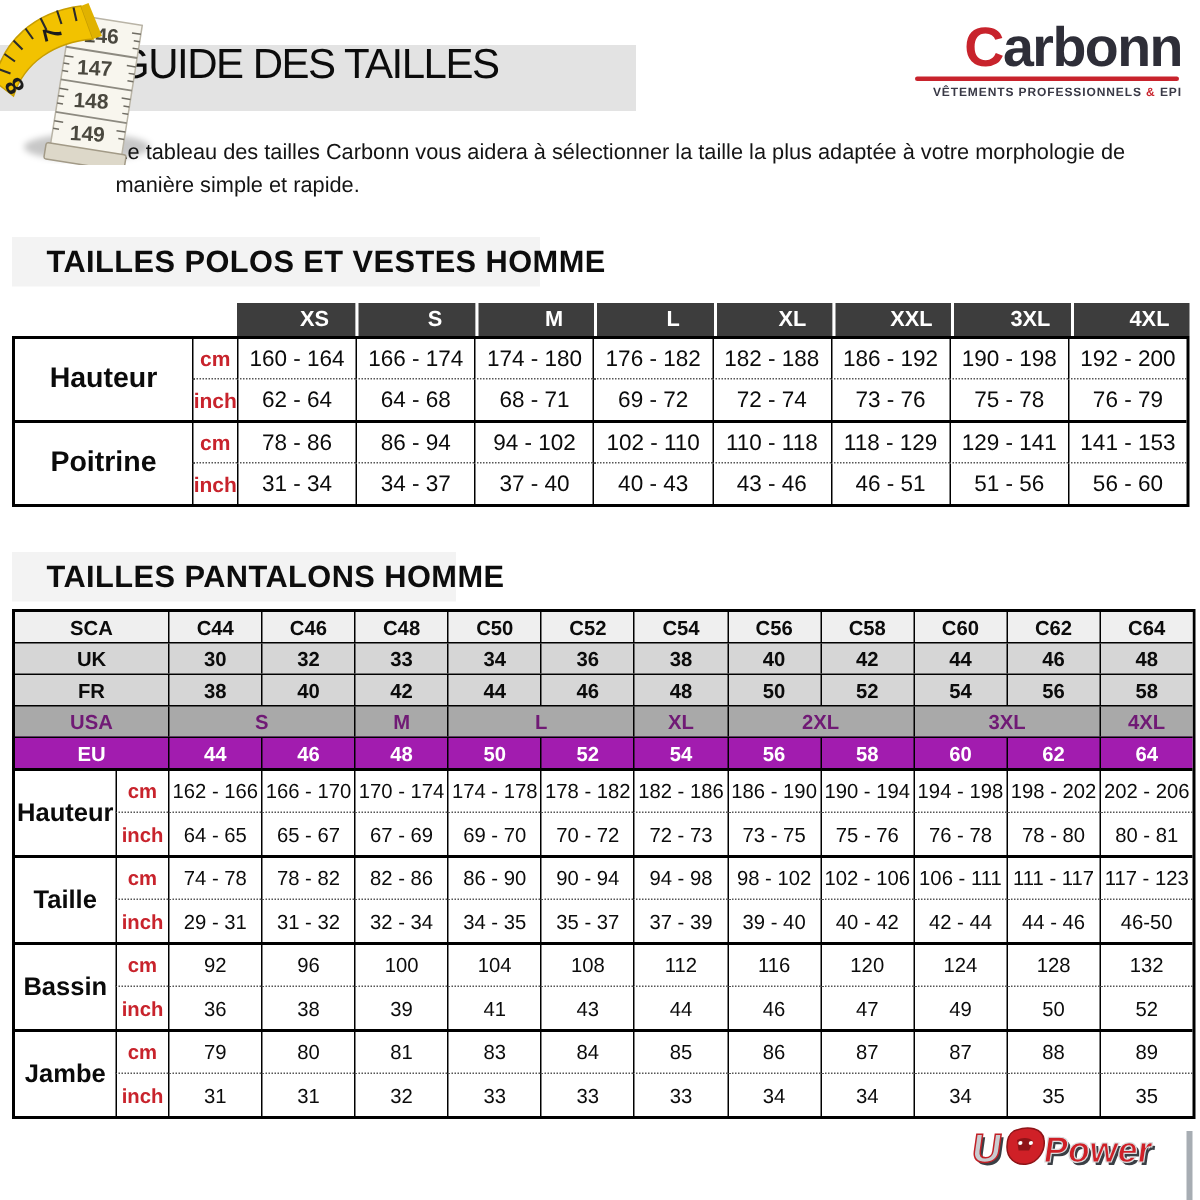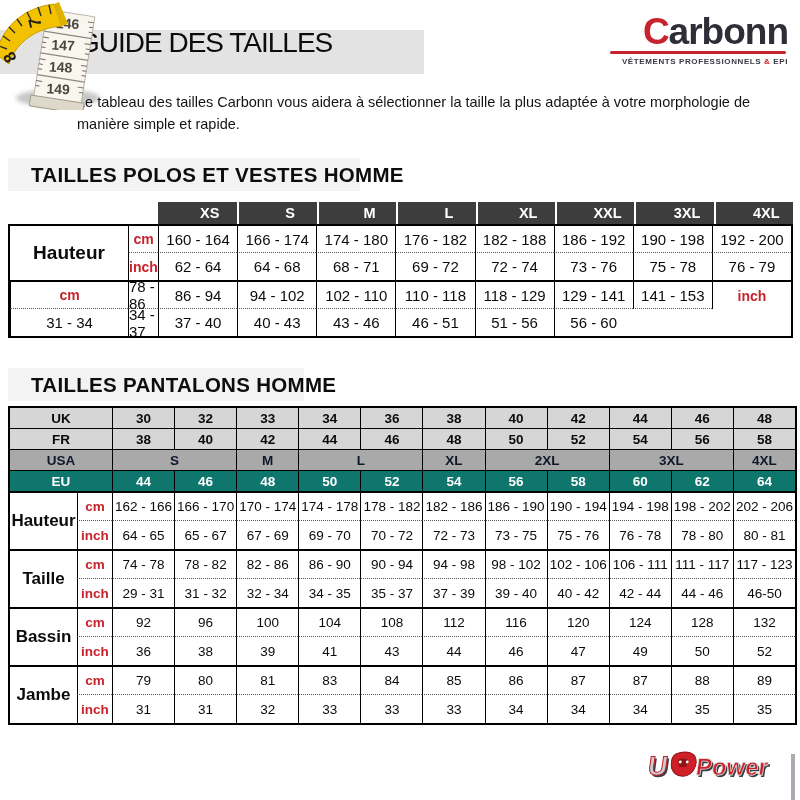--- a/index.html
+++ b/index.html
@@ -48,22 +48,22 @@
 
   
   .t2{position:absolute;left:8px;top:406px;width:785px;border:2px solid #000;}
   .t2-size-row{display:grid;grid-template-columns:102px repeat(11,1fr);height:20px;}
   .t2-size-row + .t2-size-row{border-top:1.5px solid #000;}
   .t2-size-row .lab{display:flex;align-items:center;justify-content:center;font-size:13.5px;font-weight:700;}
   .t2-size-row .c{display:flex;align-items:center;justify-content:center;font-size:13.5px;font-weight:700;
                   border-left:1.5px solid #000;}
   .bg-light{background:#efefef;color:#0b0b0b;}
   .bg-mid{background:#d6d6d6;color:#0b0b0b;}
-  .bg-darker{background:#a9a9a9;color:#0f172a;}
-  .bg-dark{background:#0f766e;color:#fff;}
+  .bg-darker{background:#a9a9a9;color:#701a75;}
+  .bg-dark{background:#a21caf;color:#fff;}
   .t2-body{border-top:2px solid #000;}
   .t2-group{display:grid;grid-template-columns:67px 35px repeat(11,1fr);grid-auto-rows:28px;}
   .t2-group + .t2-group{border-top:2px solid #000;}
   .t2-group .rowlabel{font-size:17px;}
   .t2-group .unit{font-size:13.5px;}
   .t2-group .val{font-size:13.5px;}
 
   
   .upower{position:absolute;right:24px;bottom:12px;}
   .vbar{position:absolute;right:5px;bottom:0;width:4px;height:46px;background:#a7adb3;}
@@ -175,20 +175,21 @@
           <div class="val">62 - 64</div>
           <div class="val">64 - 68</div>
           <div class="val">68 - 71</div>
           <div class="val">69 - 72</div>
           <div class="val">72 - 74</div>
           <div class="val">73 - 76</div>
           <div class="val">75 - 78</div>
           <div class="val">76 - 79</div>
         </div>
         <div class="t1-group">
+          <div class="rowlabel">Poitrine</div>
           <div class="unit dot">cm</div>
           <div class="val dot">78 - 86</div>
           <div class="val dot">86 - 94</div>
           <div class="val dot">94 - 102</div>
           <div class="val dot">102 - 110</div>
           <div class="val dot">110 - 118</div>
           <div class="val dot">118 - 129</div>
           <div class="val dot">129 - 141</div>
           <div class="val dot">141 - 153</div>
           <div class="unit">inch</div>
@@ -202,20 +203,34 @@
           <div class="val">56 - 60</div>
         </div>
       </div>
   </div>
 
   <div class="section-band" id="band2">
     <h2>TAILLES PANTALONS HOMME</h2>
   </div>
   <div class="t2">
     <div id="t2-sizes">
+        <div class="t2-size-row bg-light">
+          <div class="lab">SCA</div>
+          <div class="c">C44</div>
+          <div class="c">C46</div>
+          <div class="c">C48</div>
+          <div class="c">C50</div>
+          <div class="c">C52</div>
+          <div class="c">C54</div>
+          <div class="c">C56</div>
+          <div class="c">C58</div>
+          <div class="c">C60</div>
+          <div class="c">C62</div>
+          <div class="c">C64</div>
+        </div>
         <div class="t2-size-row bg-mid">
           <div class="lab">UK</div>
           <div class="c">30</div>
           <div class="c">32</div>
           <div class="c">33</div>
           <div class="c">34</div>
           <div class="c">36</div>
           <div class="c">38</div>
           <div class="c">40</div>
           <div class="c">42</div>

